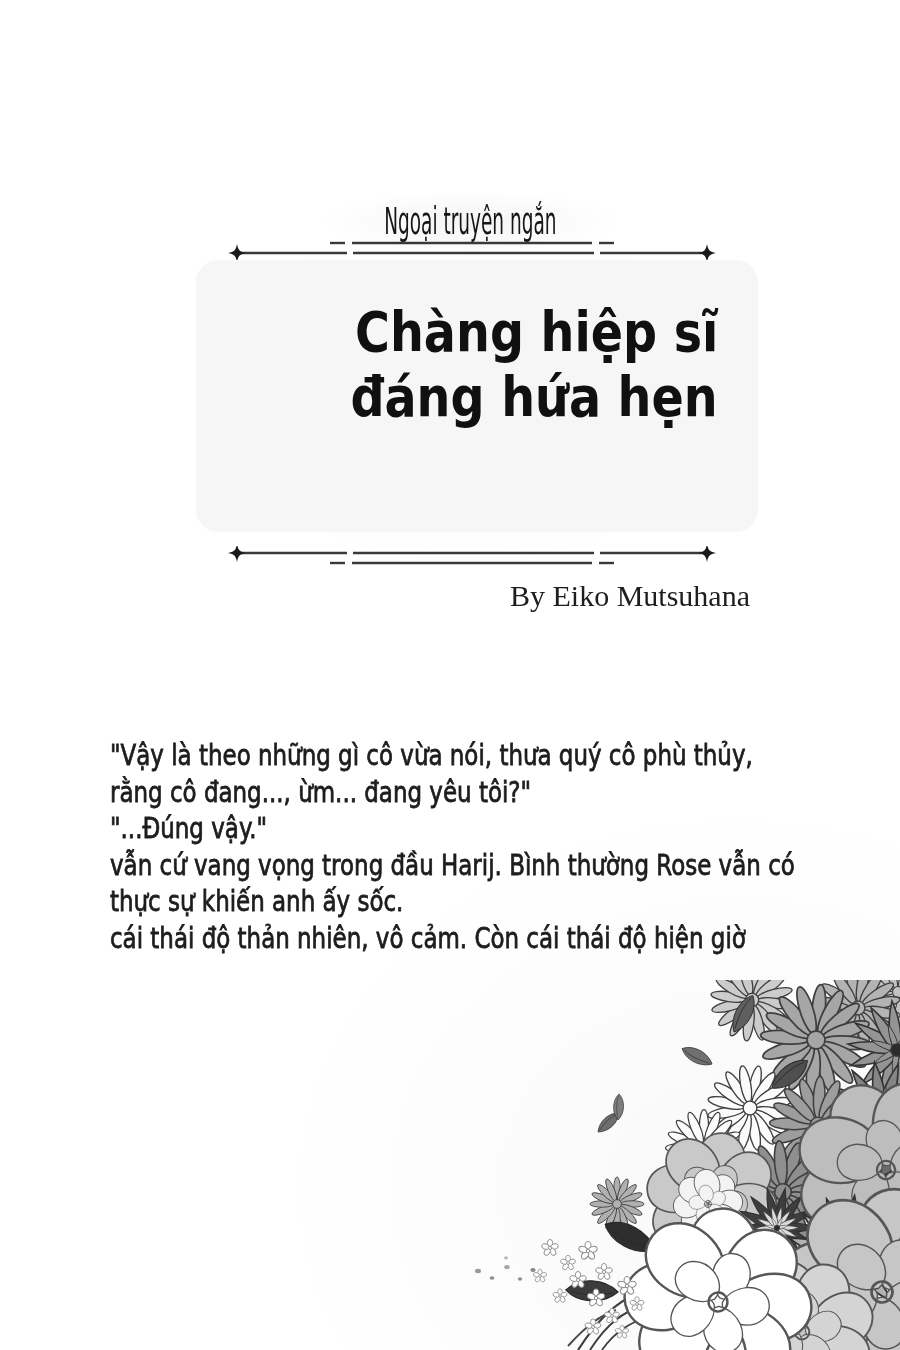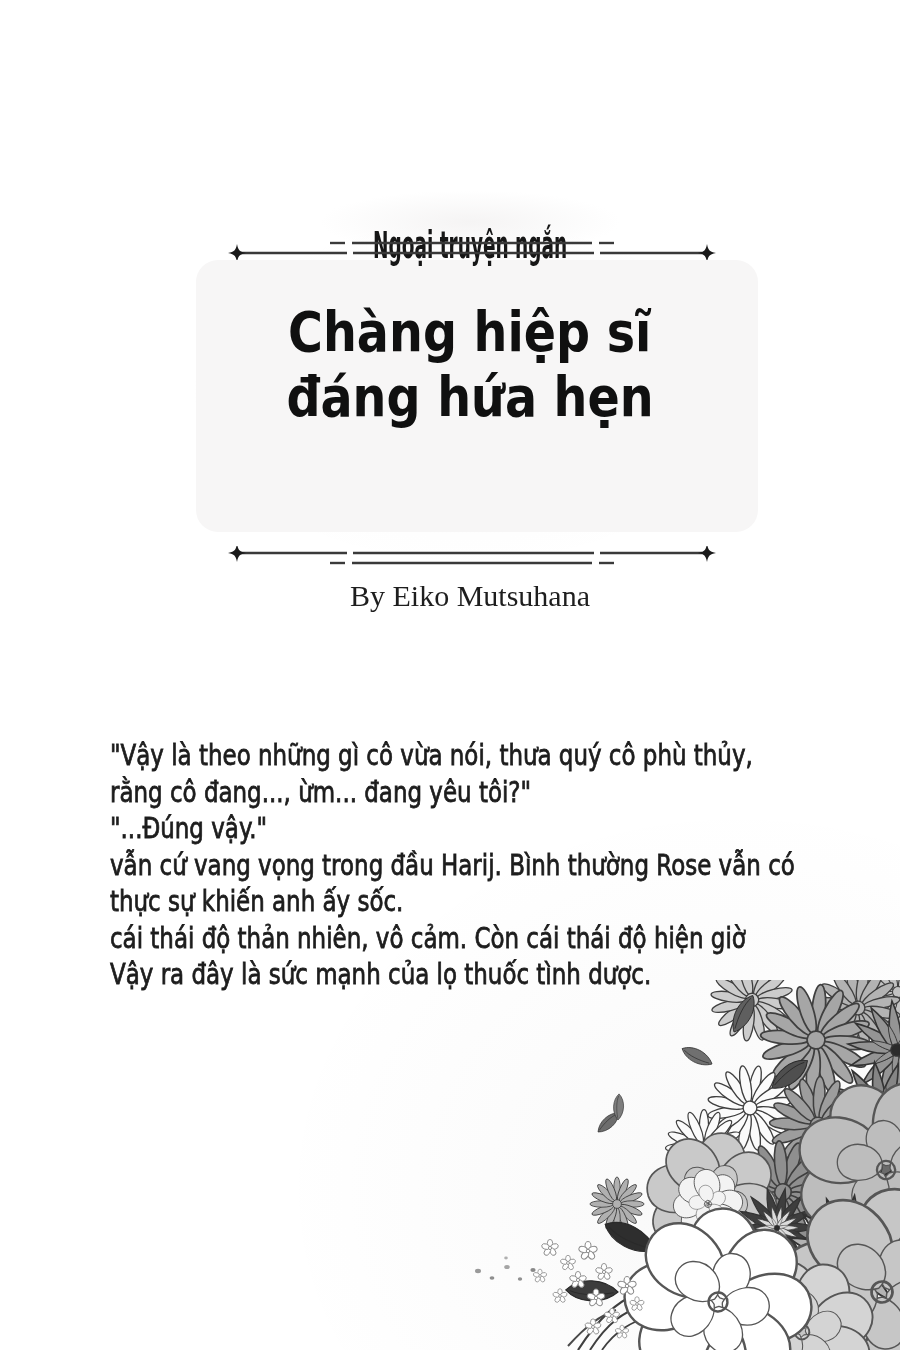--- a/index.html
+++ b/index.html
@@ -9,33 +9,33 @@
      background:
        radial-gradient(ellipse 420px 260px at 52% 29%, rgba(70,70,70,0.028), rgba(70,70,70,0) 70%),
        radial-gradient(ellipse 620px 520px at 82% 88%, rgba(70,70,70,0.035), rgba(70,70,70,0) 75%);}
   .title-panel{position:absolute;left:196px;top:260px;width:562px;height:272px;
      background:#f7f6f6;border-radius:22px;}
   .label-halo{position:absolute;left:318px;top:190px;width:304px;height:64px;border-radius:50%;
      background:radial-gradient(ellipse at center, #f5f4f4 0%, rgba(245,244,244,0) 70%);}
 
   .squeeze{display:inline-block;}
   .section-label{position:absolute;left:235px;top:202px;width:470px;text-align:center;
-     font-weight:bold;font-size:37px;line-height:40px;color:#161616;white-space:nowrap;margin-top:24px;}
+     font-weight:normal;font-size:37px;line-height:40px;color:#161616;white-space:nowrap;}
   .section-label .squeeze{transform:scaleX(0.5);transform-origin:center;}
 
   .divider{position:absolute;left:228px;width:488px;height:24px;}
   .divider-top{top:236px;}
   .divider-bottom{top:546px;}
 
   .title-block{position:absolute;left:190px;top:299px;width:560px;text-align:center;
      font-weight:bold;font-size:56px;line-height:65px;color:#101010;letter-spacing:0;}
-  .title-block .line{white-space:nowrap;}
+  .title-block .line{white-space:nowrap;text-align:right;}
   .title-block .squeeze{transform:scaleX(0.85);transform-origin:center;}
 
-  .credits{position:absolute;left:190px;top:577px;width:560px;text-align:center;
+  .credits{position:absolute;left:190px;top:577px;width:560px;text-align:right;
      font-family:"Liberation Serif",serif;font-size:30px;line-height:37px;color:#1e1e1e;}
 
   .body-text{position:absolute;left:110px;top:738px;width:780px;
      font-size:28px;line-height:36.5px;color:#1d1d1d;
      -webkit-text-stroke:0.8px #1d1d1d;}
   .body-text .line{white-space:nowrap;height:36.5px;}
   .body-text .squeeze{transform:scaleX(0.82);transform-origin:left center;}
 
   .flowers{position:absolute;left:450px;top:980px;}
   .rule{stroke:#3a3a3a;stroke-width:2.4;}
@@ -85,21 +85,20 @@
     <div>By Eiko Mutsuhana</div>
   </div>
 
   <div class="body-text">
     <div class="line"><span class="squeeze">"Vậy là theo những gì cô vừa nói, thưa quý cô phù thủy,</span></div>
     <div class="line"><span class="squeeze">rằng cô đang..., ừm... đang yêu tôi?"</span></div>
     <div class="line"><span class="squeeze">"...Đúng vậy."</span></div>
     <div class="line"><span class="squeeze">vẫn cứ vang vọng trong đầu Harij. Bình thường Rose vẫn có</span></div>
     <div class="line"><span class="squeeze">thực sự khiến anh ấy sốc.</span></div>
     <div class="line"><span class="squeeze">cái thái độ thản nhiên, vô cảm. Còn cái thái độ hiện giờ</span></div>
-    <div class="line"><span class="squeeze">Vậy ra đây là sức mạnh của lọ thuốc tình dược.</span></div>
   </div>
 
   <svg class="flowers" width="450" height="370" viewBox="0 0 450 370" aria-hidden="true">
     <defs>
       <g id="f-daisy" stroke="#3f3f3f" stroke-width="0.9">
         <ellipse cx="0" cy="-16" rx="3.4" ry="12.5"></ellipse>
         <ellipse cx="0" cy="-16" rx="3.4" ry="12.5" transform="rotate(22.5)"></ellipse>
         <ellipse cx="0" cy="-16" rx="3.4" ry="12.5" transform="rotate(45)"></ellipse>
         <ellipse cx="0" cy="-16" rx="3.4" ry="12.5" transform="rotate(67.5)"></ellipse>
         <ellipse cx="0" cy="-16" rx="3.4" ry="12.5" transform="rotate(90)"></ellipse>

